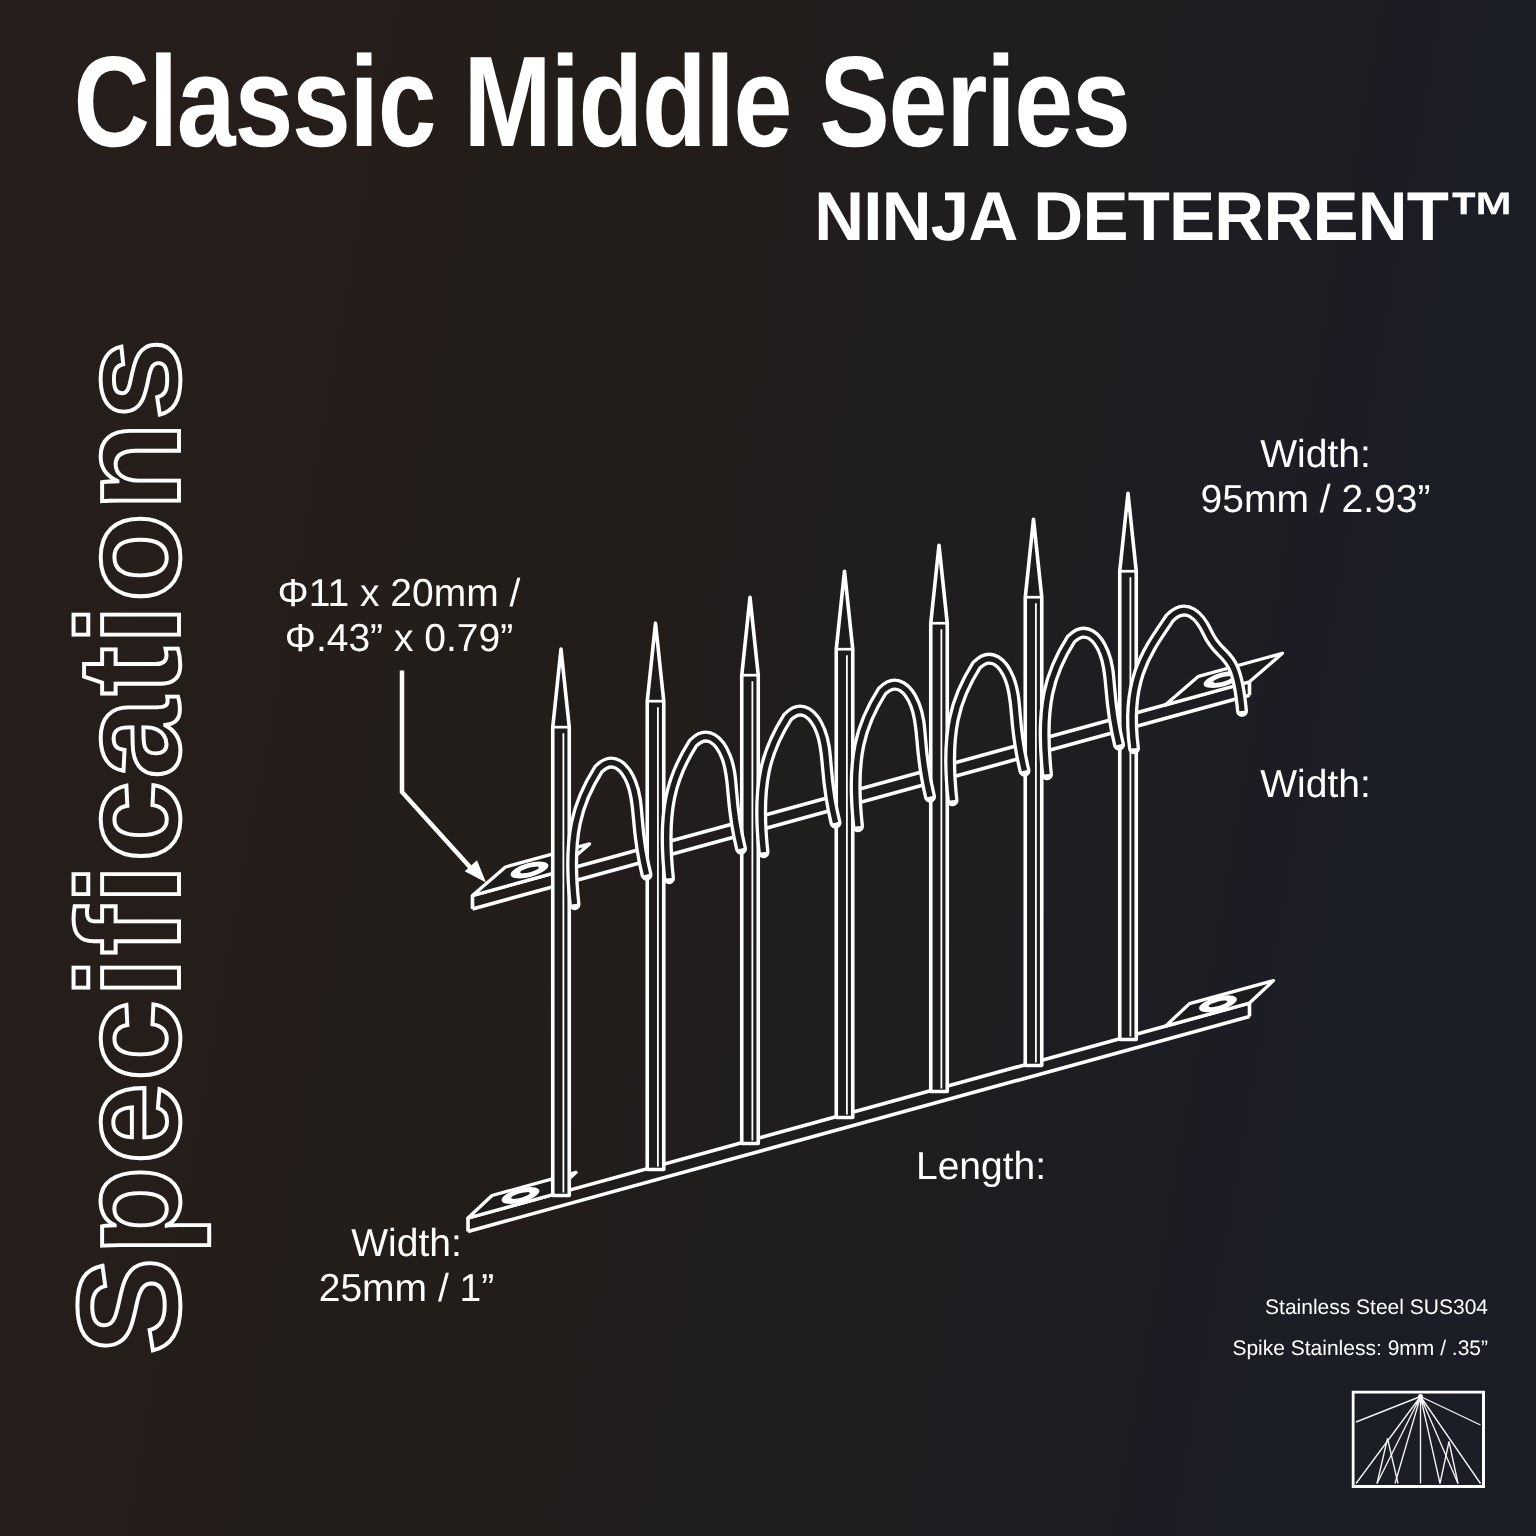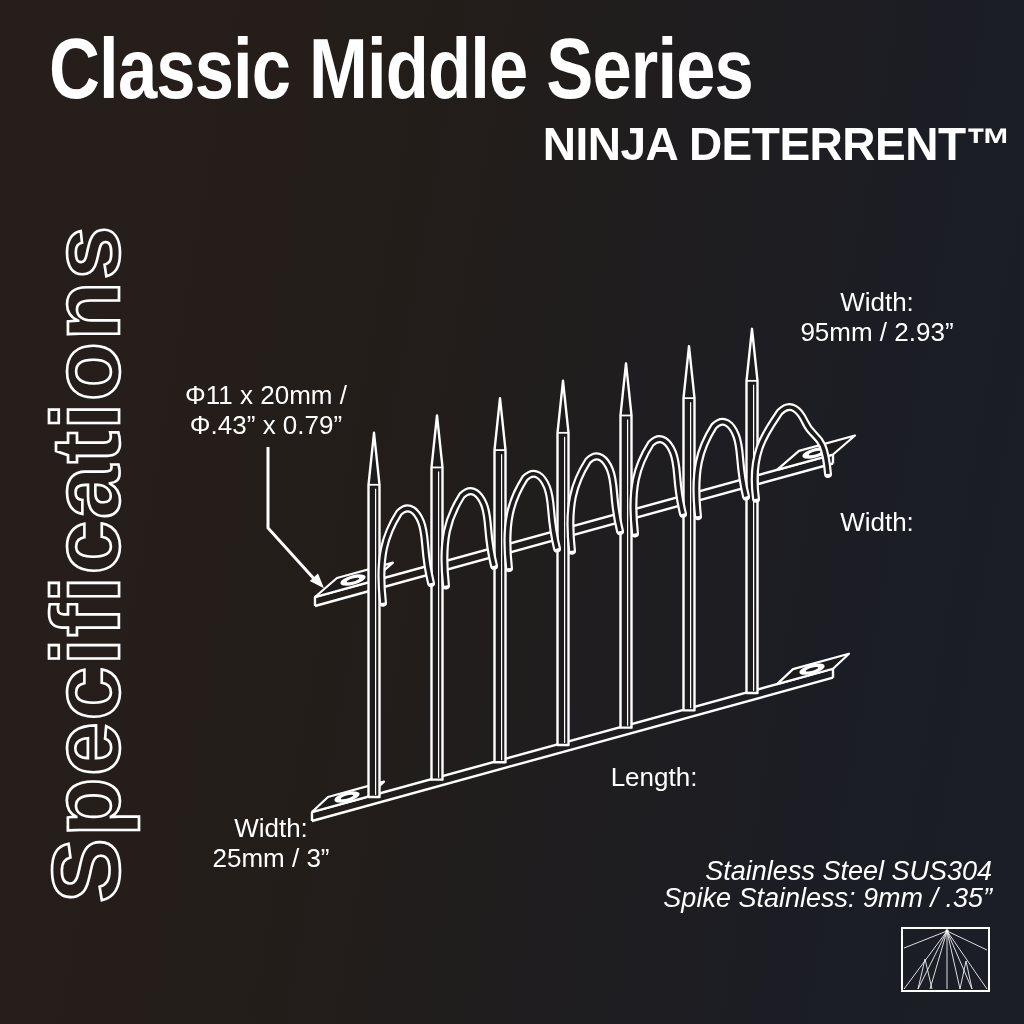--- a/index.html
+++ b/index.html
@@ -26,21 +26,21 @@
     font-family:"Liberation Sans", sans-serif;
     font-size:97px;font-weight:bold;letter-spacing:1.5px;
     fill:none;stroke:#ffffff;stroke-width:2.6px;
   }
   .dim{
     position:absolute;transform:translateX(-50%);
     font-size:26px;line-height:30px;text-align:center;white-space:nowrap;
   }
   .notes{
     position:absolute;right:32px;top:858px;
-    font-size:27px;line-height:26.5px;text-align:right;white-space:nowrap;font-style:italic;
+    font-size:14px;line-height:26.5px;text-align:right;white-space:nowrap;
   }
   .logo{position:absolute;left:901px;top:927px;}
 </style>
 </head>
 <body>
 
 <div class="canvas">
 
   <div class="title">Classic Middle Series</div>
   <div class="brand">NINJA DETERRENT™</div>
@@ -136,21 +136,21 @@
   <div class="dim" style="left:877px;top:507px">
     <div>Width:</div>
   </div>
 
   <div class="dim" style="left:654px;top:762px">
     <div>Length:</div>
   </div>
 
   <div class="dim" style="left:271px;top:813px">
     <div>Width:</div>
-    <div>25mm / 3”</div>
+    <div>25mm / 1”</div>
   </div>
 
   <div class="notes">
     <div>Stainless Steel SUS304</div>
     <div>Spike Stainless: 9mm / .35”</div>
   </div>
 
   <svg class="logo" width="89" height="65" viewBox="0 0 89 65">
     <rect x="1" y="1" width="87" height="63" fill="none" stroke="#fff" stroke-width="2"></rect>
     <g stroke="#fff" stroke-width="0.9" fill="none" opacity="0.95">

